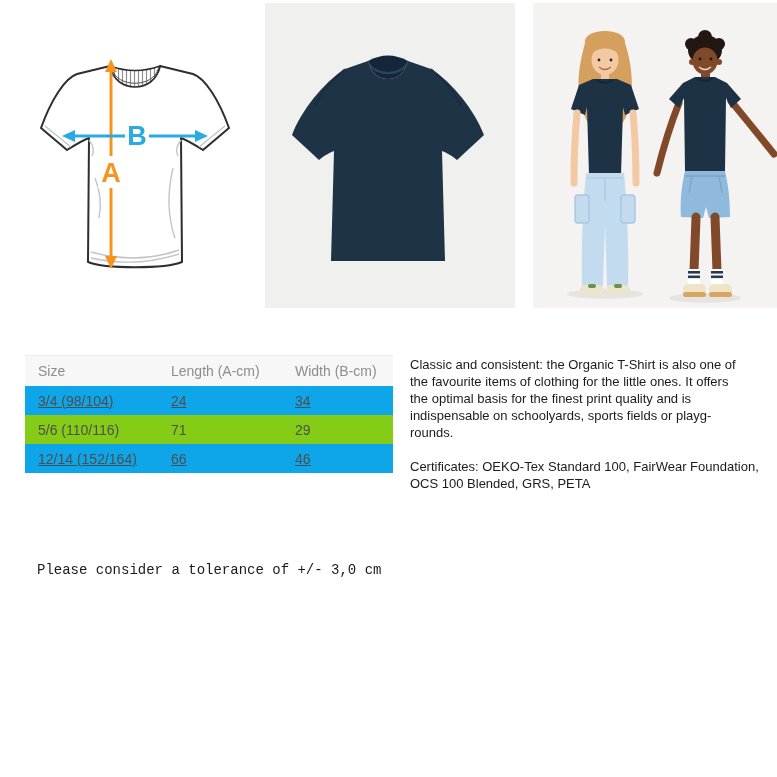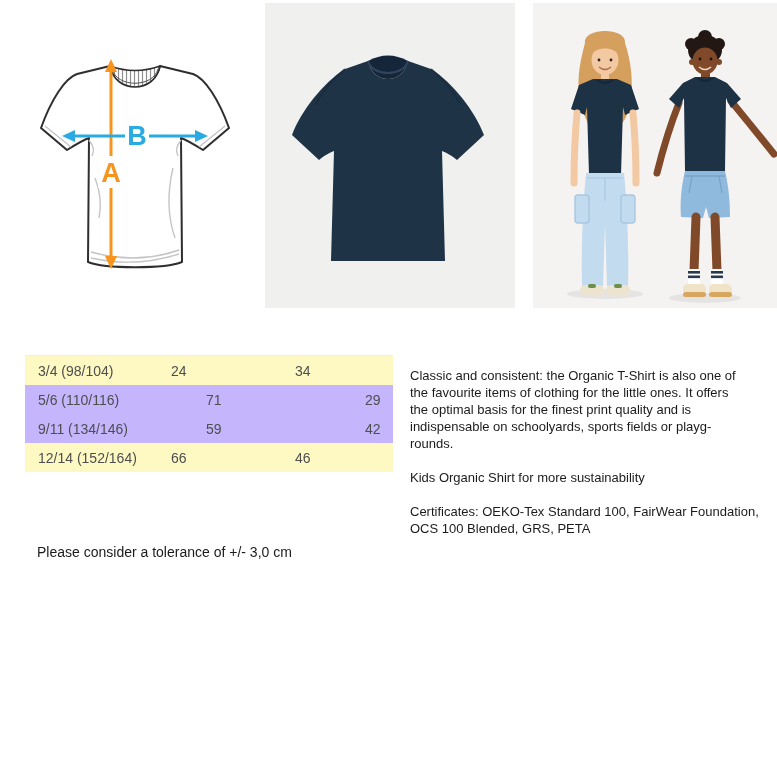--- a/index.html
+++ b/index.html
@@ -13,29 +13,29 @@
   
   .diagram-panel{left:25px;top:48px;width:220px;height:232px;}
   .product-panel{left:265px;top:3px;width:250px;height:305px;}
   .kids-panel{left:533px;top:3px;width:244px;height:305px;}
 
   
   .size-table{position:absolute;left:25px;top:355px;width:368px;font-size:14px;color:#4e4e4e;border-top:1px solid #ececec;}
   .trow{display:grid;grid-template-columns:133px 124px 111px;height:29px;align-items:center;}
   .trow>div{padding-left:13px;white-space:nowrap;}
   .thead{background:#f7f7f7;color:#8d8d8d;height:30px;}
-  .row-a{background:#fef9c3;}
-  .row-b{background:#c4b5fd;gap:35px;}
+  .row-a{background:#0ea5e9;text-decoration:underline;}
+  .row-b{background:#84cc16;}
 
   
-  .tolerance{position:absolute;left:37px;top:544px;font-size:14px;color:#1b1b1b;}
+  .tolerance{position:absolute;left:37px;top:562px;font-size:14px;color:#1b1b1b;font-family:Liberation Mono, monospace;}
 
   
   .description{position:absolute;left:410px;top:352px;width:362px;font-size:13px;line-height:17px;color:#1b1b1b;}
-  .para{white-space:pre-line;margin:15px 0 17px 0;}
+  .para{white-space:pre-line;margin:4px 0 17px 0;}
 </style>
 </head>
 <body>
 
 <div class="panel diagram-panel">
   <svg width="220" height="232" viewBox="0 0 220 232">
     <defs>
       <pattern id="rib" width="4" height="8" patternUnits="userSpaceOnUse">
         <rect width="4" height="8" fill="#ffffff"></rect>
         <line x1="1.5" y1="0" x2="1.5" y2="8" stroke="#8f8f8f" stroke-width="1.2"></line>
@@ -149,46 +149,45 @@
         <rect x="150" y="281" width="23" height="11" rx="5" fill="#efe3c8"></rect>
         <rect x="176" y="281" width="23" height="11" rx="5" fill="#efe3c8"></rect>
         <rect x="150" y="289" width="23" height="5" rx="2.5" fill="#d8a75f"></rect>
         <rect x="176" y="289" width="23" height="5" rx="2.5" fill="#d8a75f"></rect>
       </g>
     </g>
   </svg>
 </div>
 
 <div class="size-table">
+  <div class="trow thead">
+    <div>Size</div>
+    <div>Length (A-cm)</div>
+    <div>Width (B-cm)</div>
+  </div>
   <div class="trow row-a">
     <div>3/4 (98/104)</div>
     <div>24</div>
     <div>34</div>
   </div>
   <div class="trow row-b">
     <div>5/6 (110/116)</div>
     <div>71</div>
     <div>29</div>
-  </div>
-  <div class="trow row-b">
-    <div>9/11 (134/146)</div>
-    <div>59</div>
-    <div>42</div>
   </div>
   <div class="trow row-a">
     <div>12/14 (152/164)</div>
     <div>66</div>
     <div>46</div>
   </div>
 </div>
 
 <div class="tolerance">Please consider a tolerance of +/- 3,0 cm</div>
 
 <div class="description">
   <p class="para">Classic and consistent: the Organic T-Shirt is also one of
 the favourite items of clothing for the little ones. It offers
 the optimal basis for the finest print quality and is
 indispensable on schoolyards, sports fields or playg-
 rounds.</p>
-  <p class="para">Kids Organic Shirt for more sustainability</p>
   <p class="para">Certificates: OEKO-Tex Standard 100, FairWear Foundation,
 OCS 100 Blended, GRS, PETA</p>
 </div>
 
 </body></html>

